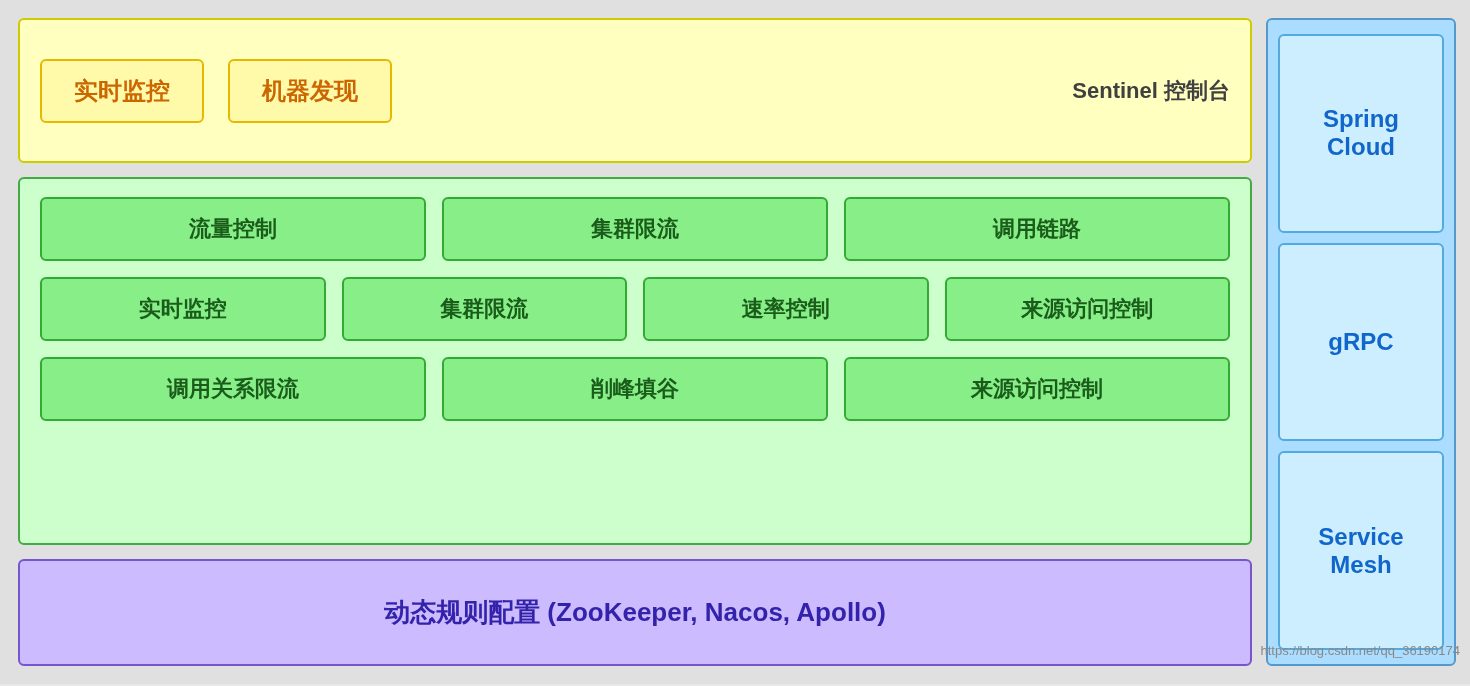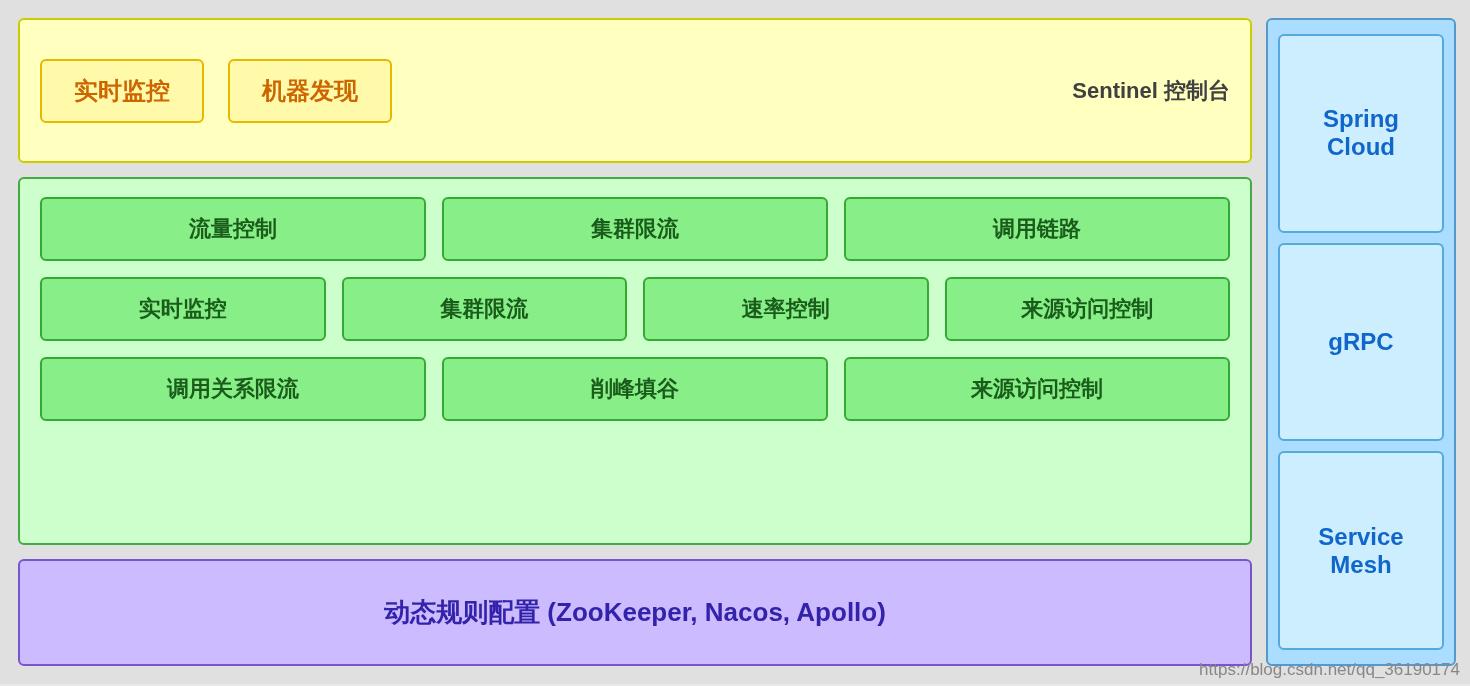--- a/index.html
+++ b/index.html
@@ -133,23 +133,23 @@
       font-size: 24px;
       font-weight: bold;
       color: #1166cc;
       flex: 1;
       display: flex;
       align-items: center;
       justify-content: center;
     }
     .watermark {
       position: absolute;
-      bottom: 6px;
+      bottom: 28px;
       right: 10px;
-      font-size: 17px;
+      font-size: 13px;
       color: #888;
       text-align: center;
     }
   </style>
 </head>
 <body>
 
 <div class="main-container">
   <div class="left-panel">
 

